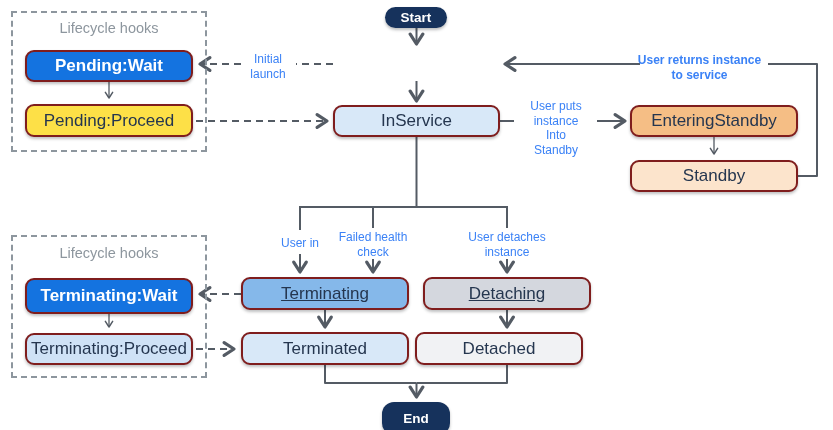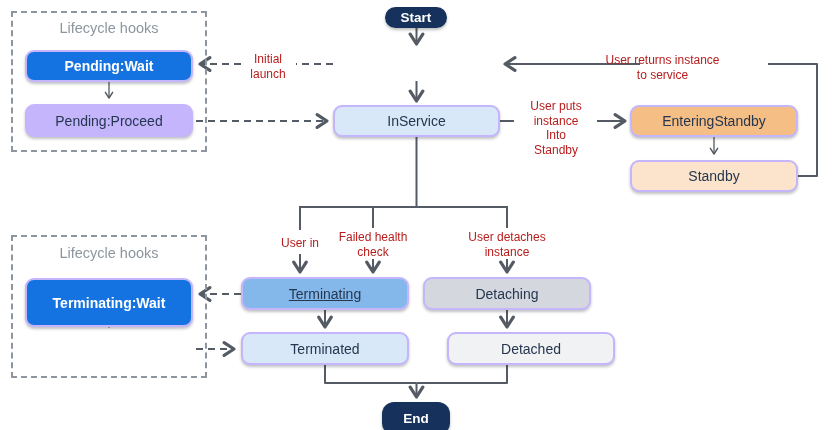--- a/index.html
+++ b/index.html
@@ -3,43 +3,43 @@
 <meta charset="utf-8">
 <style>
   html,body{margin:0;padding:0;background:#ffffff;}
   #canvas{
     position:relative;width:833px;height:430px;background:#ffffff;overflow:hidden;
     font-family:"Liberation Sans", sans-serif;
   }
   svg.wires{position:absolute;left:0;top:0;width:833px;height:430px;}
   .node{
     position:absolute;box-sizing:border-box;
-    border:2px solid #c4b5fd;border-radius:9px;
+    border:2px solid #7f1d1d;border-radius:9px;
     display:flex;align-items:center;justify-content:center;
-    font-size:14px;color:#25364f;
+    font-size:17px;color:#25364f;
     box-shadow:0 2px 3px rgba(31,35,41,.28);
     background:#fff;
   }
   .node.inverse{color:#ffffff;font-weight:600;}
   .pill{
     position:absolute;box-sizing:border-box;border-radius:12px;
     display:flex;align-items:center;justify-content:center;
     font-size:13.5px;font-weight:700;color:#ffffff;
     box-shadow:0 2px 3px rgba(31,35,41,.3);
   }
   .group{
     position:absolute;box-sizing:border-box;
     border:2px dashed #8d969e;background:transparent;
   }
   .group-title{
     position:absolute;text-align:center;font-size:14.5px;color:#8d969e;
   }
   .edge-label{
     position:absolute;font-size:12px;line-height:1.22;text-align:center;
-    color:#b91c1c;white-space:pre-line;
+    color:#3b82f6;white-space:pre-line;
   }
 </style>
 </head>
 <body>
 
 <div id="canvas">
 
   <svg class="wires" viewBox="0 0 833 430">
     <defs>
       <marker id="arr" viewBox="0 0 10 10" refX="7" refY="5" markerWidth="9" markerHeight="9" orient="auto-start-reverse">
@@ -83,43 +83,44 @@
     <g stroke="#545b64" stroke-width="1.3" fill="none">
       <path d="M109,82 L109,98" marker-end="url(#arrThin)"></path>
       <path d="M714,137 L714,154" marker-end="url(#arrThin)"></path>
       <path d="M109,310 L109,327" marker-end="url(#arrThin)"></path>
     </g>
   </svg>
 
   <div class="group" style="left:11px;top:11px;width:196px;height:141px;"></div>
   <div class="group-title" style="left:11px;top:20px;width:196px;">Lifecycle hooks</div>
   <div class="node inverse" style="left: 25px; top: 50px; width: 168px; height: 32px; background: rgb(20, 115, 224);">Pending:Wait</div>
-  <div class="node" style="left: 25px; top: 104px; width: 168px; height: 33px; background: #c4b5fd;">Pending:Proceed</div>
+  <div class="node" style="left: 25px; top: 104px; width: 168px; height: 33px; background: #fde047;">Pending:Proceed</div>
 
   <div class="group" style="left:11px;top:235px;width:196px;height:143px;"></div>
   <div class="group-title" style="left:11px;top:245px;width:196px;">Lifecycle hooks</div>
-  <div class="node inverse" style="left: 25px; top: 278px; width: 168px; height: 49px; background: rgb(20, 115, 224);">Terminating:Wait</div>
+  <div class="node inverse" style="left: 25px; top: 278px; width: 168px; height: 36px; background: rgb(20, 115, 224);">Terminating:Wait</div>
+  <div class="node" style="left: 25px; top: 333px; width: 168px; height: 32px; background: rgb(207, 226, 246);">Terminating:Proceed</div>
 
   <div class="pill" style="left: 385px; top: 7px; width: 62px; height: 21px; background: rgb(22, 50, 92);">Start</div>
   <div class="node" style="left: 333px; top: 105px; width: 167px; height: 32px; background: rgb(216, 232, 248);">InService</div>
   <div class="node" style="left: 630px; top: 105px; width: 168px; height: 32px; background: rgb(245, 190, 133);">EnteringStandby</div>
   <div class="node" style="left: 630px; top: 160px; width: 168px; height: 32px; background: rgb(252, 228, 204);">Standby</div>
   <div class="node" style="left: 241px; top: 277px; width: 168px; height: 33px; background: rgb(133, 184, 234); text-decoration: underline;">Terminating</div>
-  <div class="node" style="left: 423px; top: 277px; width: 168px; height: 33px; background: rgb(212, 215, 222);">Detaching</div>
+  <div class="node" style="left: 423px; top: 277px; width: 168px; height: 33px; background: rgb(212, 215, 222); text-decoration: underline;">Detaching</div>
   <div class="node" style="left: 241px; top: 332px; width: 168px; height: 33px; background: rgb(216, 232, 248); text-align: center;">Terminated</div>
-  <div class="node" style="left: 447px; top: 332px; width: 168px; height: 33px; background: rgb(241, 242, 244);">Detached</div>
+  <div class="node" style="left: 415px; top: 332px; width: 168px; height: 33px; background: rgb(241, 242, 244);">Detached</div>
   <div class="pill" style="left: 382px; top: 402px; width: 68px; height: 33px; background: rgb(22, 50, 92);">End</div>
 
   <div class="edge-label" style="left:237px;top:52px;width:62px;">Initial
 launch</div>
   <div class="edge-label" style="left:515px;top:99px;width:82px;">User puts
 instance
 Into
 Standby</div>
-  <div class="edge-label" style="left:596px;top:53px;width:133px;">User returns instance
+  <div class="edge-label" style="left:633px;top:53px;width:133px;font-weight:bold;">User returns instance
 to service</div>
   <div class="edge-label" style="left:268px;top:236px;width:64px;">User in</div>
   <div class="edge-label" style="left:331px;top:230px;width:84px;">Failed health
 check</div>
   <div class="edge-label" style="left:460px;top:230px;width:94px;">User detaches
 instance</div>
 
 </div>
 
 </body></html>

